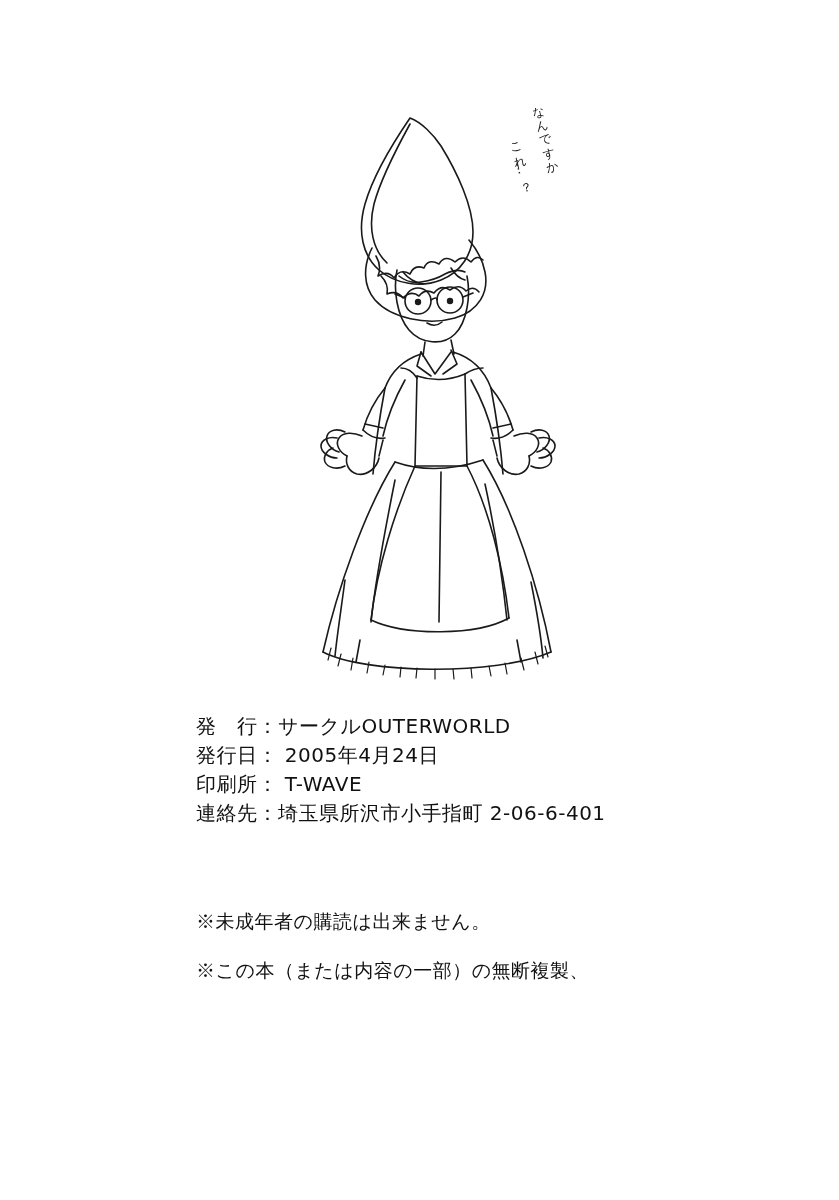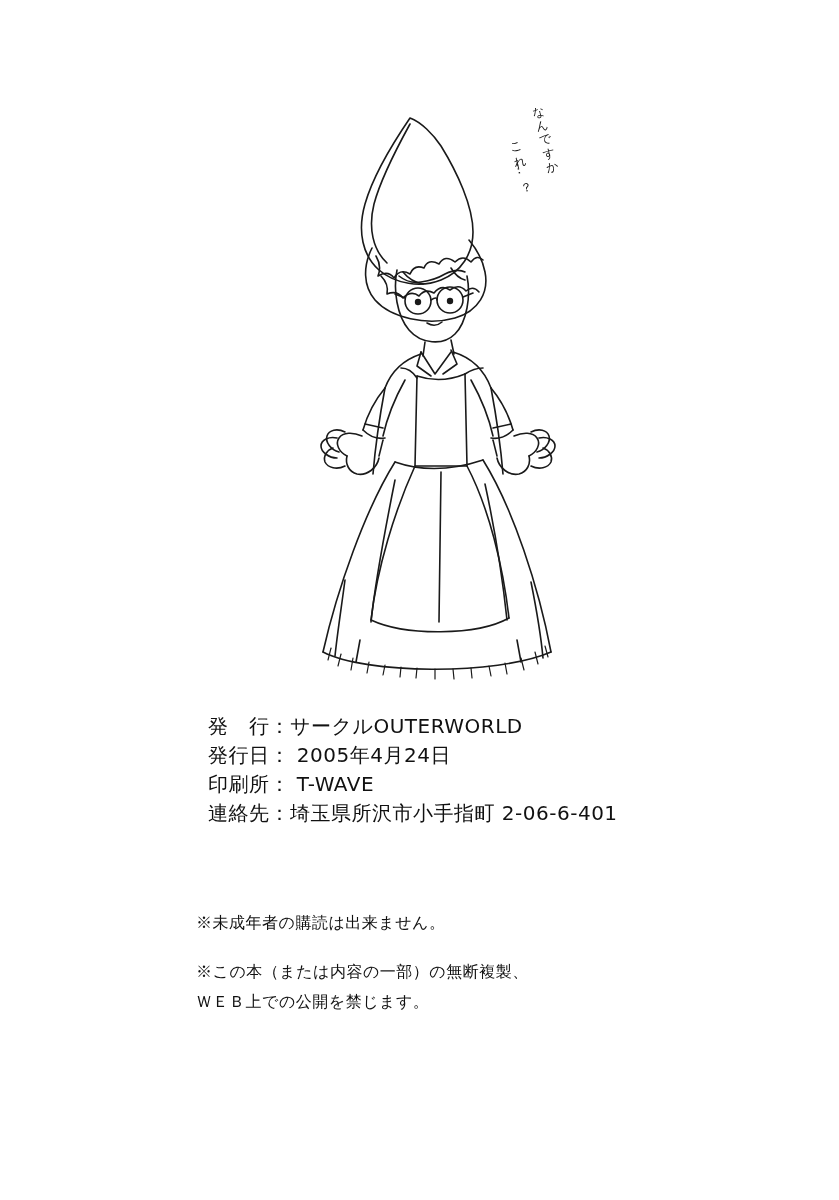--- a/index.html
+++ b/index.html
@@ -64,42 +64,42 @@
   .speech-line.l2 {
     left: 0px;
     top: 38px;
     transform: rotate(-14deg);
     transform-origin: top right;
   }
 
   
   .colophon {
     position: absolute;
-    left: 208px;
+    left: 196px;
     top: 712px;
     width: 600px;
   }
   .colophon-line {
     font-family: "DejaVu Sans", sans-serif;
     font-size: 20px;
     line-height: 29px;
     letter-spacing: 0.5px;
     color: #111111;
     white-space: pre;
   }
 
   .notices {
     position: absolute;
     left: 196px;
     top: 908px;
     width: 600px;
   }
   .notice-block {
-    font-family: Liberation Serif, serif;
-    font-size: 16px;
+    font-family: Liberation Mono, monospace;
+    font-size: 19px;
     line-height: 30px;
     letter-spacing: 0.5px;
     color: #111111;
   }
   .notice-block + .notice-block {
     margin-top: 19px;
   }
   .notice-line {
     white-space: pre;
   }
@@ -233,17 +233,16 @@
     <div class="colophon-line">印刷所： T-WAVE</div>
     <div class="colophon-line">連絡先：埼玉県所沢市小手指町 2-06-6-401</div>
   </div>
 
   <div class="notices">
     <div class="notice-block">
       <div class="notice-line">※未成年者の購読は出来ません。</div>
     </div>
     <div class="notice-block">
       <div class="notice-line">※この本（または内容の一部）の無断複製、</div>
-      <div class="notice-line">ＷＥＢ上での公開を禁じます。</div>
     </div>
   </div>
 
 </div>
 
 </body></html>

